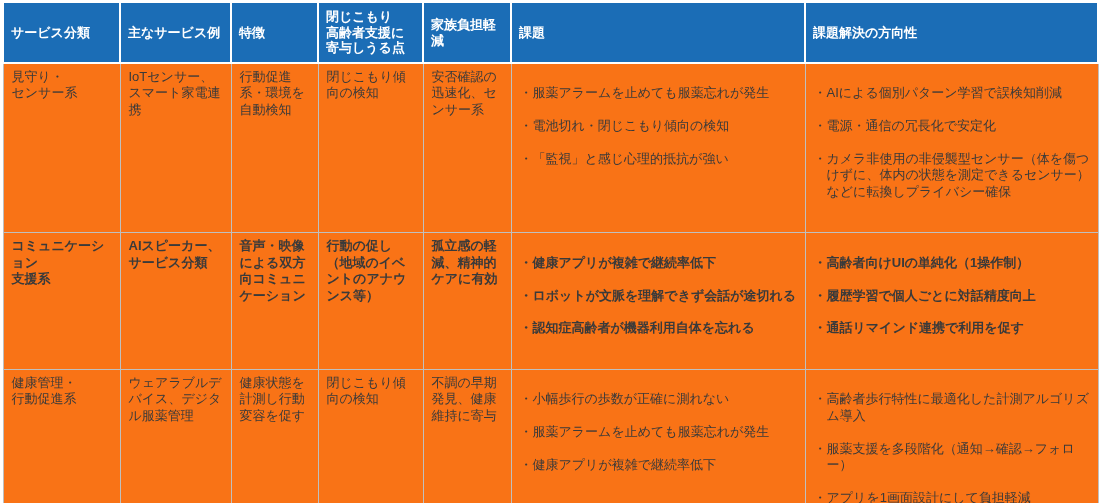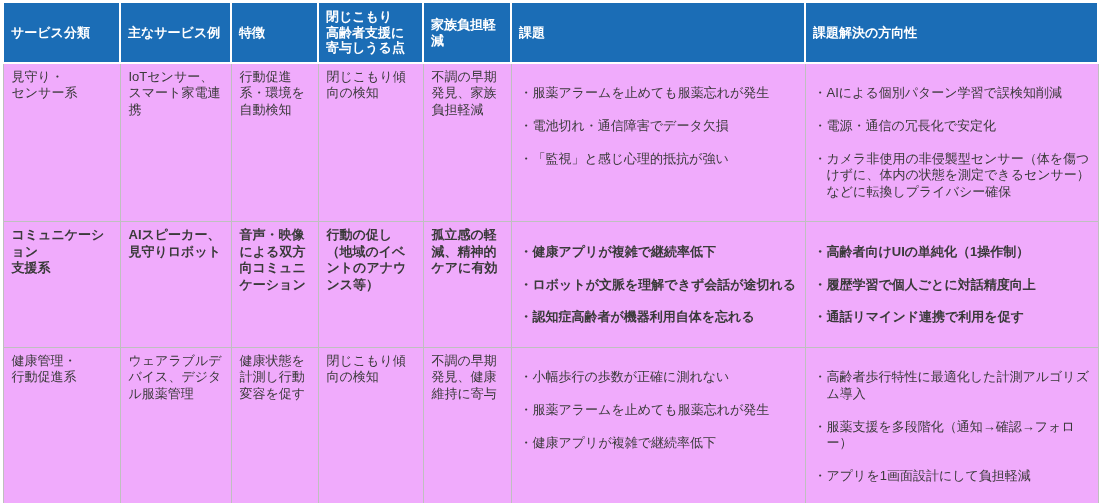--- a/index.html
+++ b/index.html
@@ -33,22 +33,22 @@
     border:2px solid #ffffff;
     line-height:1.2;
     white-space:pre-line;
   }
   thead tr{height:61px;}
   tbody td{
     border:1px solid var(--body-border);
     vertical-align:top;
     font-size:13px;
     line-height:1.26;
-    padding:5px 7px 5px 8px;
-    background:#f0abfc;
+    padding:5px 7px 16px 8px;
+    background:#f97316;
     white-space:pre-line;
   }
   tbody tr:nth-child(1){height:107px;}
   tbody tr:nth-child(2){height:96px;font-weight:bold;}
   tbody tr:nth-child(3){height:107px;}
   tbody tr:nth-child(4){height:94px;}
   .bullet{
     padding-left:1em;
     text-indent:-1em;
     white-space:normal;
@@ -80,36 +80,36 @@
       <th>課題解決の方向性</th>
     </tr>
   </thead>
   <tbody>
     <tr>
       <td>見守り・
 センサー系</td>
       <td>IoTセンサー、スマート家電連携</td>
       <td>行動促進系・環境を自動検知</td>
       <td>閉じこもり傾向の検知</td>
-      <td>不調の早期発見、家族負担軽減</td>
+      <td>安否確認の迅速化、センサー系</td>
       <td>
         <div class="bullet">・服薬アラームを止めても服薬忘れが発生</div>
-        <div class="bullet">・電池切れ・通信障害でデータ欠損</div>
+        <div class="bullet">・電池切れ・閉じこもり傾向の検知</div>
         <div class="bullet">・「監視」と感じ心理的抵抗が強い</div>
       </td>
       <td>
         <div class="bullet">・AIによる個別パターン学習で誤検知削減</div>
         <div class="bullet">・電源・通信の冗長化で安定化</div>
         <div class="bullet">・カメラ非使用の非侵襲型センサー（体を傷つけずに、体内の状態を測定できるセンサー）などに転換しプライバシー確保</div>
       </td>
     </tr>
     <tr>
       <td>コミュニケーション
 支援系</td>
-      <td>AIスピーカー、見守りロボット</td>
+      <td>AIスピーカー、サービス分類</td>
       <td>音声・映像による双方向コミュニケーション</td>
       <td>行動の促し（地域のイベントのアナウンス等）</td>
       <td>孤立感の軽減、精神的ケアに有効</td>
       <td>
         <div class="bullet">・健康アプリが複雑で継続率低下</div>
         <div class="bullet">・ロボットが文脈を理解できず会話が途切れる</div>
         <div class="bullet">・認知症高齢者が機器利用自体を忘れる</div>
       </td>
       <td>
         <div class="bullet">・高齢者向けUIの単純化（1操作制）</div>

